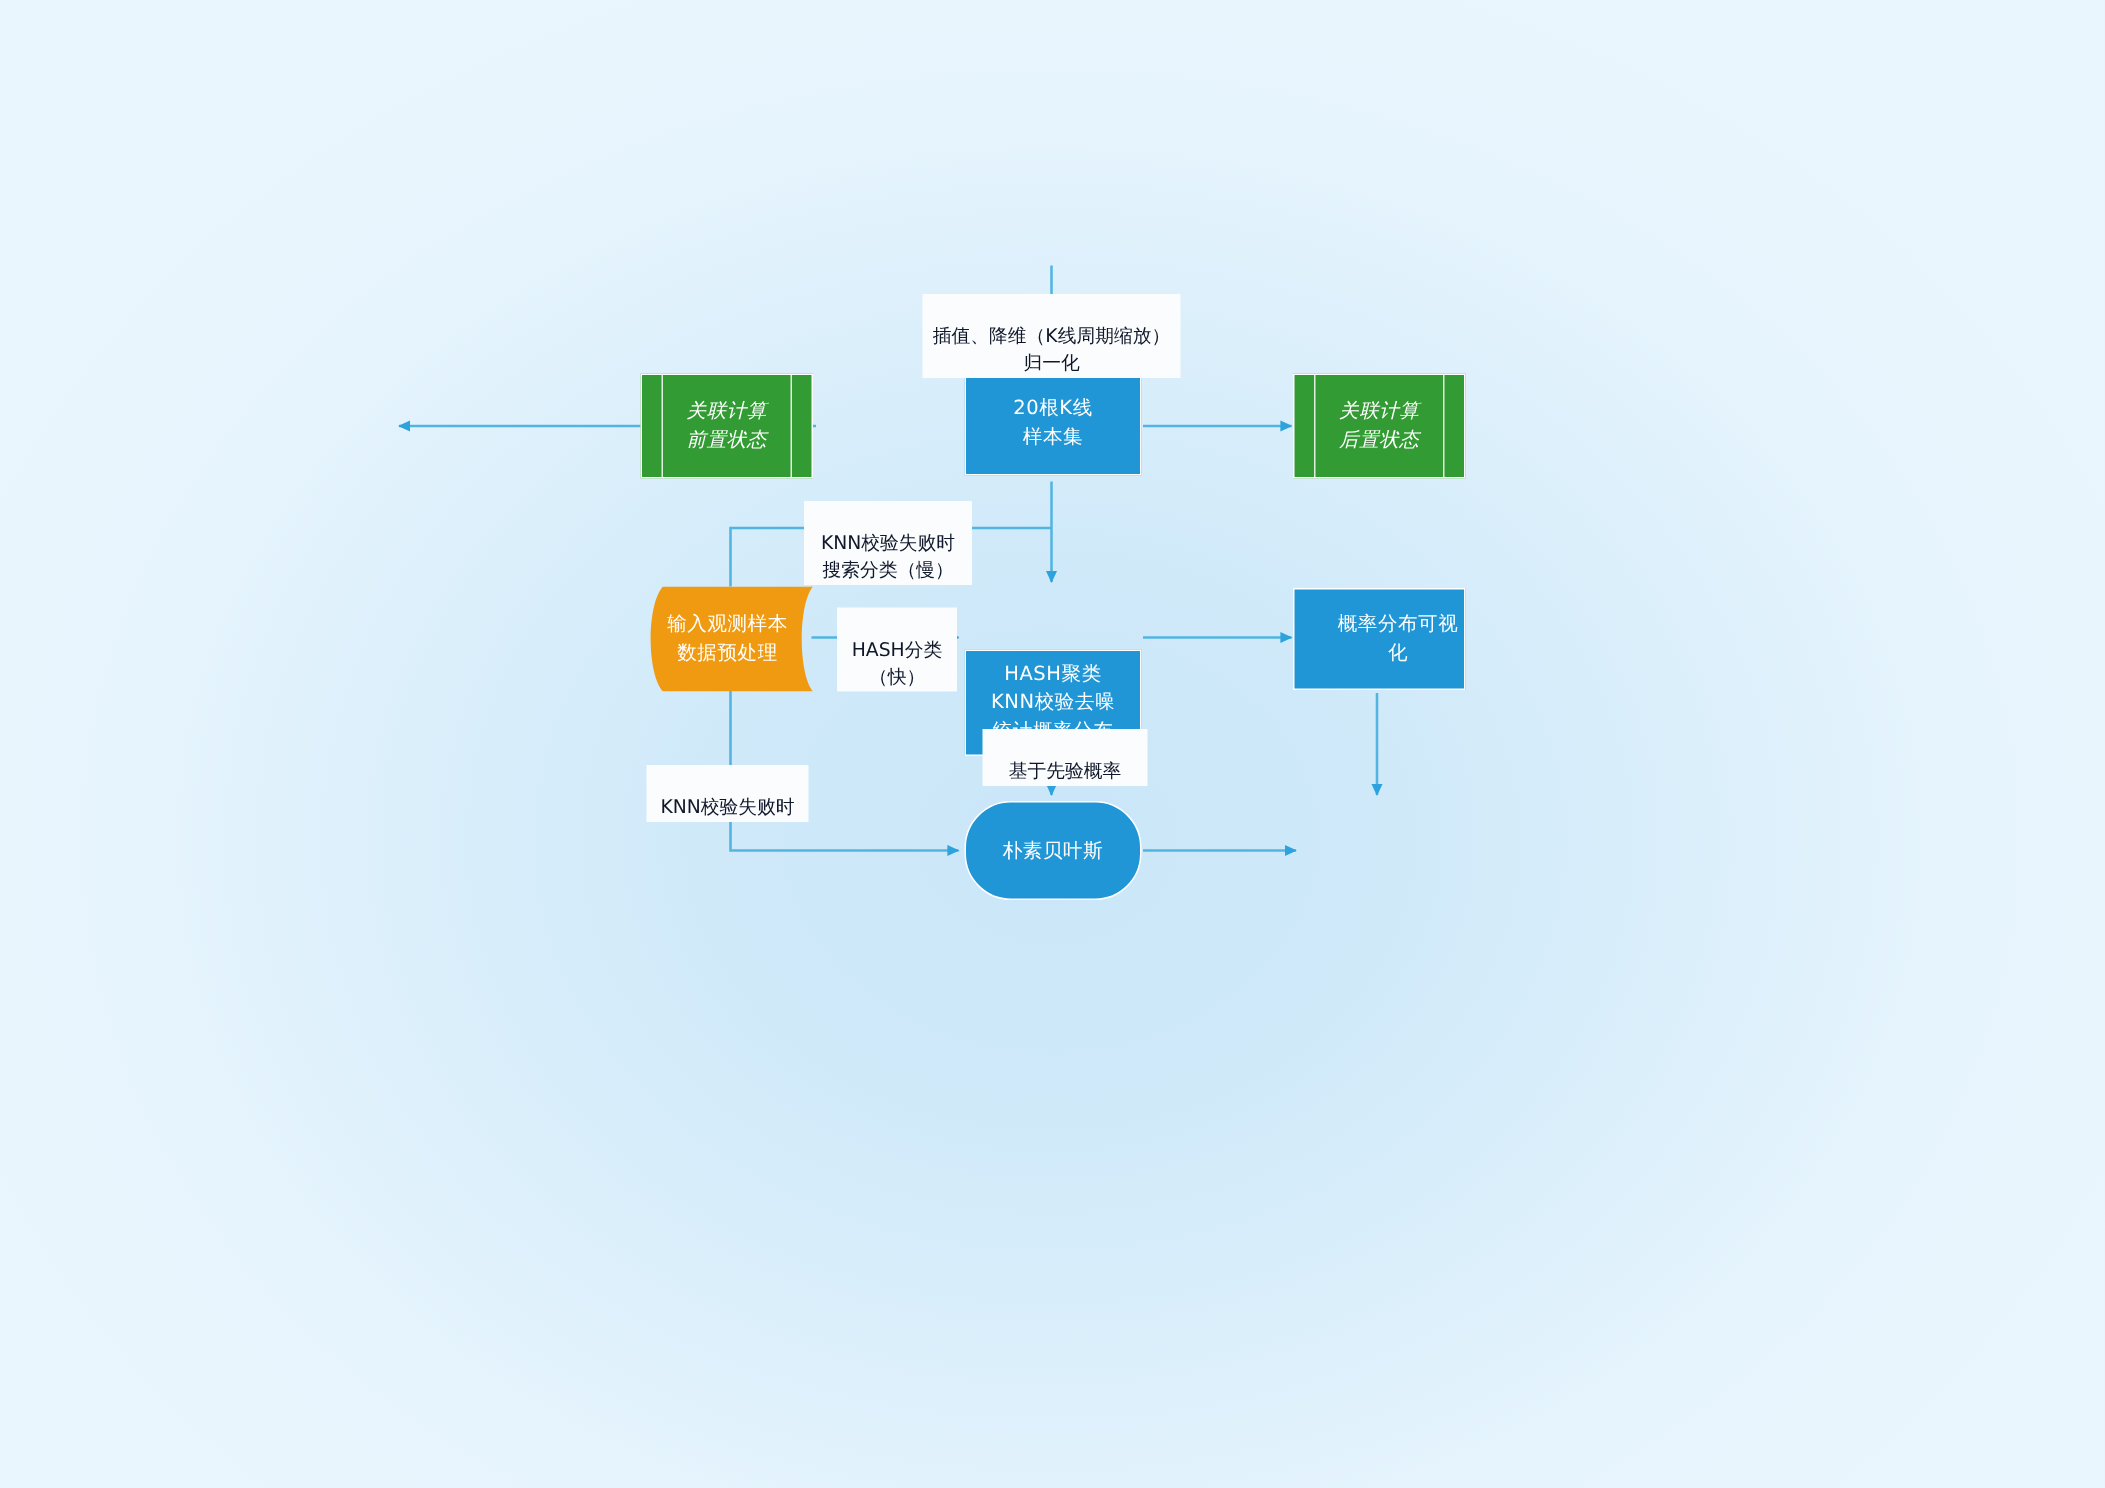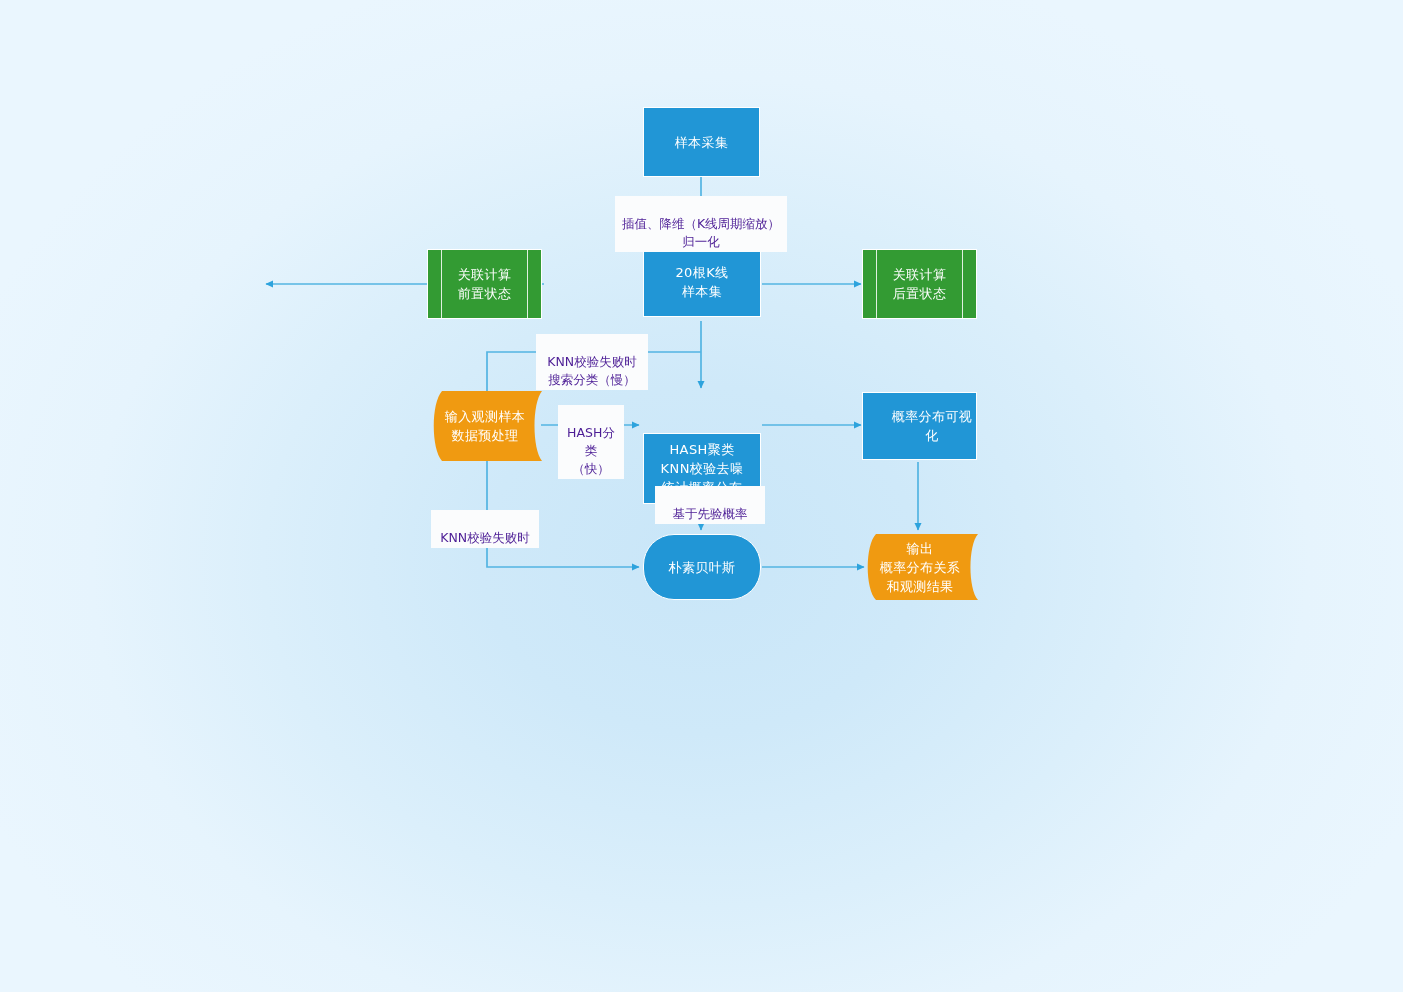--- a/index.html
+++ b/index.html
@@ -52,20 +52,21 @@
   
   .proc {
     background: #2196d6;
     border: 1px solid #ffffff;
   }
 
   
   .predef {
     background: #339b33;
     border: 1px solid #ffffff;
+    font-style: italic;
   }
   .predef::before,
   .predef::after {
     content: "";
     position: absolute;
     top: 0;
     bottom: 0;
     width: 0;
     border-left: 1px solid rgba(255,255,255,0.85);
   }
@@ -84,21 +85,21 @@
     height: 100%;
     z-index: 0;
   }
   .tape > .tape-label {
     position: relative;
     z-index: 1;
   }
 
   .edge-label {
     position: absolute;
-    color: #4c1d95;
+    color: #0f172a;
     font-size: 12.5px;
     line-height: 18px;
     text-align: center;
     white-space: pre-line;
     background: #fbfcfd;
     padding: 1px 3px;
     box-sizing: border-box;
     z-index: 4;
   }
 </style>
@@ -132,23 +133,20 @@
       <path d="M701,462 L701,530" marker-end="url(#arw)"></path>
 
       <path d="M918,462 L918,530" marker-end="url(#arw)"></path>
 
       <path d="M487,460 L487,567 L639,567" marker-end="url(#arw)"></path>
 
       <path d="M762,567 L864,567" marker-end="url(#arw)"></path>
     </g>
   </svg>
 
-  <div class="node proc" style="left:643px; top:107px; width:117px; height:70px;">
-    <span>样本采集</span>
-  </div>
 
   <div class="node predef" style="left:427px; top:249px; width:115px; height:70px;">
     <span>关联计算
 前置状态</span>
   </div>
 
   <div class="node proc" style="left:643px; top:246px; width:118px; height:71px;">
     <span>20根K线
 样本集</span>
   </div>
@@ -173,40 +171,32 @@
   </div>
 
   <div class="node proc" style="left:862px; top:392px; width:115px; height:68px;padding-left:25px;">
     <span>概率分布可视化</span>
   </div>
 
   <div class="node proc" style="left:643px; top:534px; width:118px; height:66px;border-radius:31px;">
     <span>朴素贝叶斯</span>
   </div>
 
-  <div class="node tape" style="left:862px; top:534px; width:116px; height:66px;">
-    <svg class="tape-svg" viewBox="0 0 116 66" preserveAspectRatio="none" xmlns="http://www.w3.org/2000/svg">
-      <path d="M14,0 L116,0 C106,11 106,55 116,66 L14,66 C3,55 3,11 14,0 Z" fill="#f09a11"></path>
-    </svg>
-    <span class="tape-label">输出
-概率分布关系
-和观测结果</span>
-  </div>
 
   <div class="edge-label" style="left:615px; top:196px; width:172px;">
     <span>插值、降维（K线周期缩放）
 归一化</span>
   </div>
 
   <div class="edge-label" style="left:536px; top:334px; width:112px;">
     <span>KNN校验失败时
 搜索分类（慢）</span>
   </div>
 
-  <div class="edge-label" style="left:558px; top:405px; width:66px;">
+  <div class="edge-label" style="left:558px; top:405px; width:80px;">
     <span>HASH分类
 （快）</span>
   </div>
 
   <div class="edge-label" style="left:655px; top:486px; width:110px;">
     <span>基于先验概率</span>
   </div>
 
   <div class="edge-label" style="left:431px; top:510px; width:108px;">
     <span>KNN校验失败时</span>

